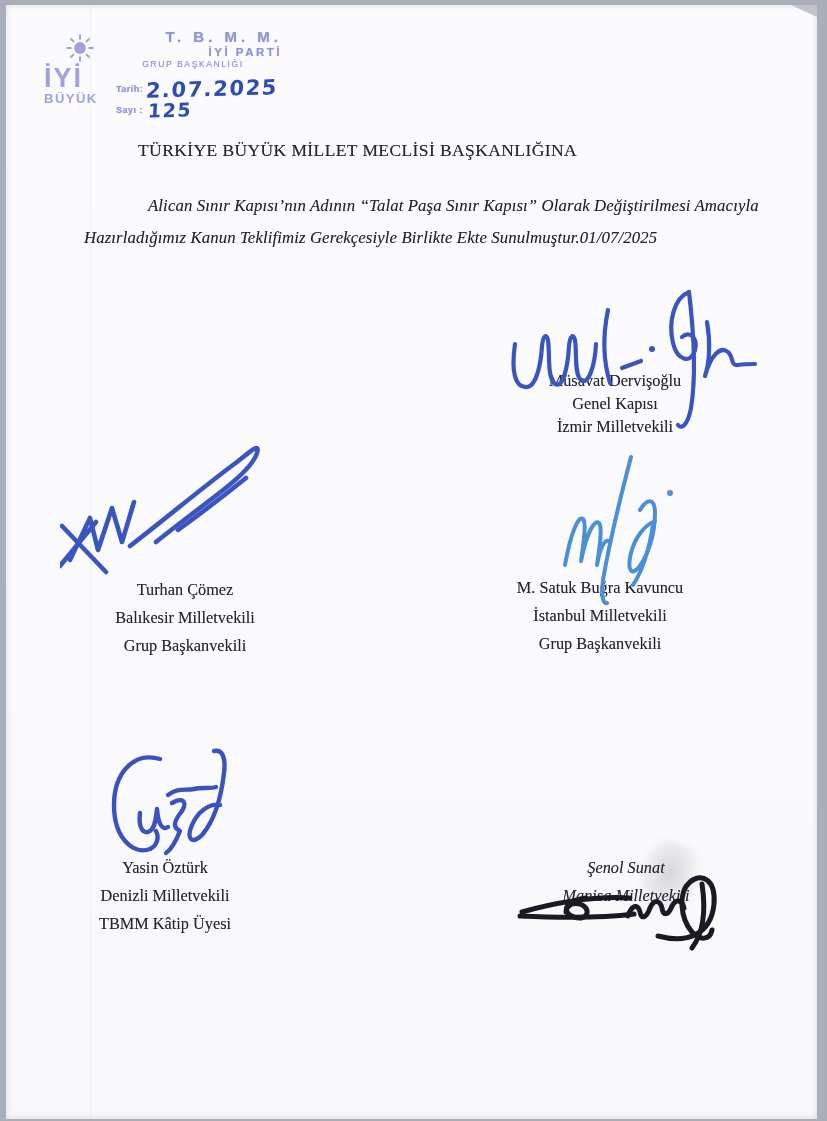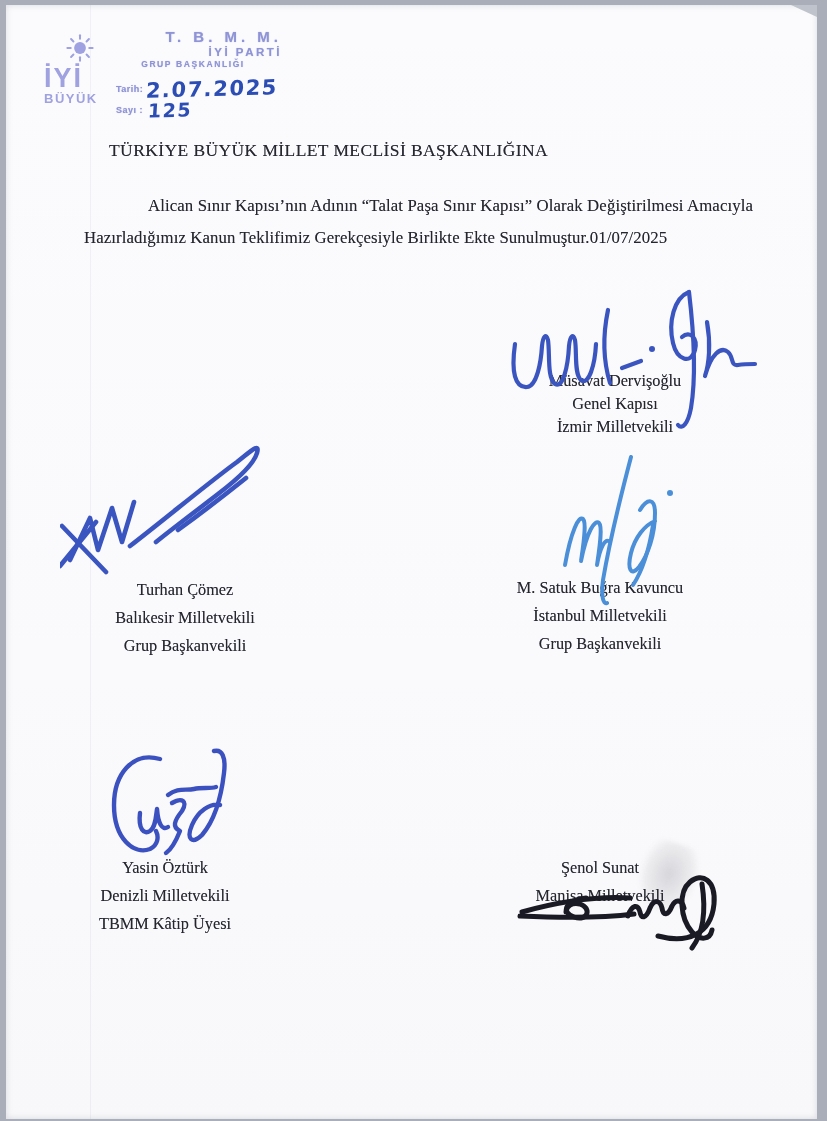--- a/index.html
+++ b/index.html
@@ -20,51 +20,51 @@
   .logo-iyi{font-size:27px;font-weight:bold;letter-spacing:2px;line-height:28px;}
   .logo-parti{font-size:13px;font-weight:bold;letter-spacing:1.5px;line-height:14px;}
 
   
   .stamp{position:absolute;left:104px;top:28px;width:178px;
          font-family:"Liberation Sans",sans-serif;color:#8f94d6;}
   .stamp .s1{font-size:15px;font-weight:bold;letter-spacing:4px;text-align:right;
              text-shadow:0 0 1.2px #b4b8e4;}
   .stamp .s2{font-size:11.5px;font-weight:bold;letter-spacing:2.5px;text-align:right;margin-top:1px;
              text-shadow:0 0 1px #b4b8e4;}
-  .stamp .s3{font-size:8.5px;font-weight:bold;letter-spacing:1.6px;text-align:center;margin-top:1px;
+  .stamp .s3{font-size:8.5px;font-weight:normal;letter-spacing:1.6px;text-align:center;margin-top:1px;
              text-shadow:0 0 1px #b4b8e4;}
   .srow{display:flex;align-items:center;margin-left:12px;}
   .srow.date{margin-top:9px;}
   .srow.num{margin-top:0px;}
   .slabel{font-size:9px;font-weight:bold;width:30px;letter-spacing:.5px;
           text-shadow:0 0 1px #b4b8e4;}
   .hand{font-family:"DejaVu Sans",sans-serif;font-weight:bold;color:#2b4db4;
         transform:skewX(-5deg) rotate(-1.5deg);display:inline-block;letter-spacing:1.5px;}
   .hand.hdate{font-size:21px;line-height:22px;}
   .hand.hnum{font-size:19px;line-height:20px;margin-left:2px;}
 
   
   .title{position:absolute;left:0;top:140px;width:657px;text-align:center;
          font-size:17.5px;letter-spacing:.4px;color:#262730;
-         text-shadow:0 0 .5px rgba(38,39,48,.5);white-space:nowrap;}
+         text-shadow:0 0 .5px rgba(38,39,48,.5);white-space:nowrap;padding-left:29px;}
   .bodytext{position:absolute;left:84px;top:190px;width:700px;color:#24252e;
             font-size:16.8px;line-height:32px;letter-spacing:.1px;
-            text-shadow:0 0 .4px rgba(36,37,46,.4);}
+            text-shadow:0 0 .4px rgba(36,37,46,.4);font-style:italic;}
   .bodytext .bl1{padding-left:64px;white-space:nowrap;}
   .bodytext .bl2{white-space:nowrap;}
 
   
   .signer{position:absolute;text-align:center;color:#24252e;font-size:16.3px;
           text-shadow:0 0 .4px rgba(36,37,46,.4);z-index:2;}
   .signer div{white-space:nowrap;}
   .sg1{left:515px;top:369px;width:200px;line-height:23px;}
   .sg2{left:80px;top:576px;width:210px;line-height:28px;}
   .sg3{left:490px;top:574px;width:220px;line-height:28px;}
   .sg4{left:60px;top:854px;width:210px;line-height:28px;}
-  .sg5{left:495px;top:854px;width:210px;line-height:28px;}
+  .sg5{left:521px;top:854px;width:210px;line-height:28px;font-style:italic;}
 
   .sig{position:absolute;z-index:3;pointer-events:none;}
   .sig path{fill:none;stroke-linecap:round;stroke-linejoin:round;}
   .smudge{position:absolute;left:640px;top:842px;width:56px;height:70px;z-index:1;
           background:radial-gradient(ellipse at 50% 45%,rgba(70,70,88,.20),rgba(70,70,88,.07) 55%,transparent 75%);
           filter:blur(2px);transform:rotate(18deg);}
 </style>
 </head>
 <body>
 

